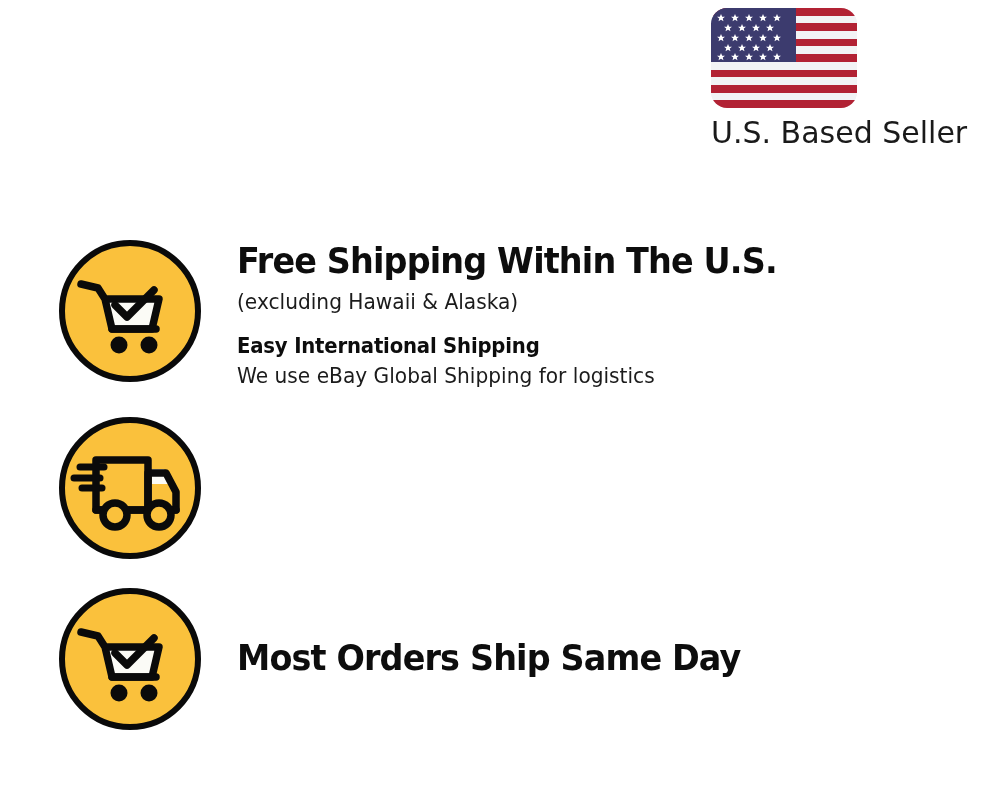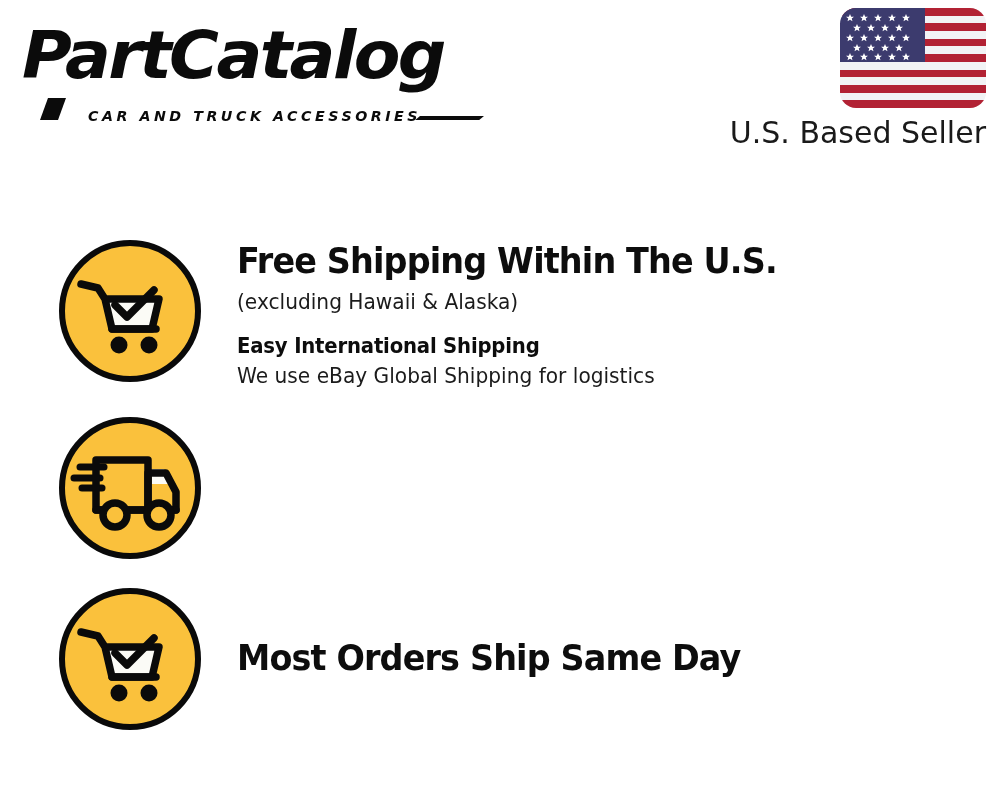--- a/index.html
+++ b/index.html
@@ -65,21 +65,20 @@
     height: 100px;
     pointer-events: none;
   }
 
   
   .seller-badge {
     position: absolute;
     right: 14px;
     top: 8px;
     width: 275px;
-    text-align: right;
   }
   .flag {
     position: relative;
     display: inline-block;
     width: 146px;
     height: 100px;
     border-radius: 16px;
     overflow: hidden;
     background: #f3f4f6;
   }
@@ -204,28 +203,20 @@
   .feature-row.row-2 .feature-text,
   .feature-row.row-3 .feature-text {
     padding-top: 51px;
   }
 </style>
 </head>
 <body>
 
 <div id="page">
 
-  <div class="brand-logo">
-    <div class="brand-wordmark">PartCatalog</div>
-    <div class="brand-tagline">CAR AND TRUCK ACCESSORIES</div>
-    <svg class="logo-swash" viewBox="0 0 470 100">
-      <path d="M26 78 L44 78 L36 100 L18 100 Z" fill="#0b0b0b"></path>
-      <path d="M398 96 L462 96 L456 101 L392 101 Z" fill="#0b0b0b"></path>
-    </svg>
-  </div>
 
   <div class="seller-badge">
     <div class="flag">
       <div class="flag-stripes">
         <div class="flag-stripe" style="top:0%;    background:#B22234;"></div>
         <div class="flag-stripe" style="top:7.69%; background:#F2F3F5;"></div>
         <div class="flag-stripe" style="top:15.38%;background:#B22234;"></div>
         <div class="flag-stripe" style="top:23.08%;background:#F2F3F5;"></div>
         <div class="flag-stripe" style="top:30.77%;background:#B22234;"></div>
         <div class="flag-stripe" style="top:38.46%;background:#F2F3F5;"></div>

